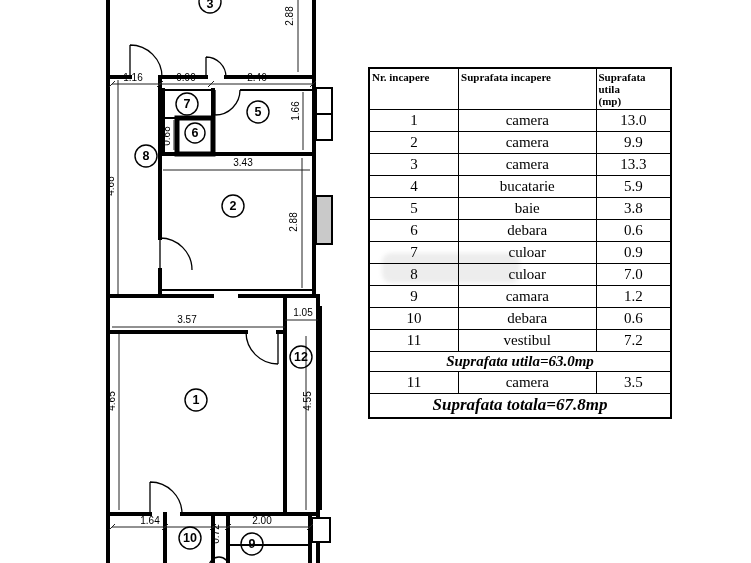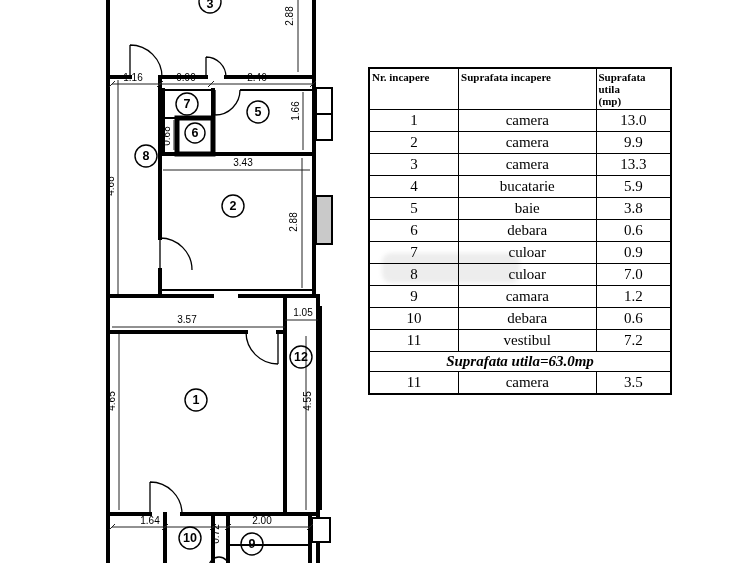--- a/index.html
+++ b/index.html
@@ -234,14 +234,17 @@
       <td>7.2</td>
     </tr>
     <tr>
       <td class="subtotal" colspan="3">Suprafata utila=63.0mp</td>
     </tr>
     <tr>
       <td>11</td>
       <td>camera</td>
       <td>3.5</td>
     </tr>
+    <tr>
+      <td class="total" colspan="3">Suprafata totala=67.8mp</td>
+    </tr>
   </tbody>
 </table>
 
 </body></html>

